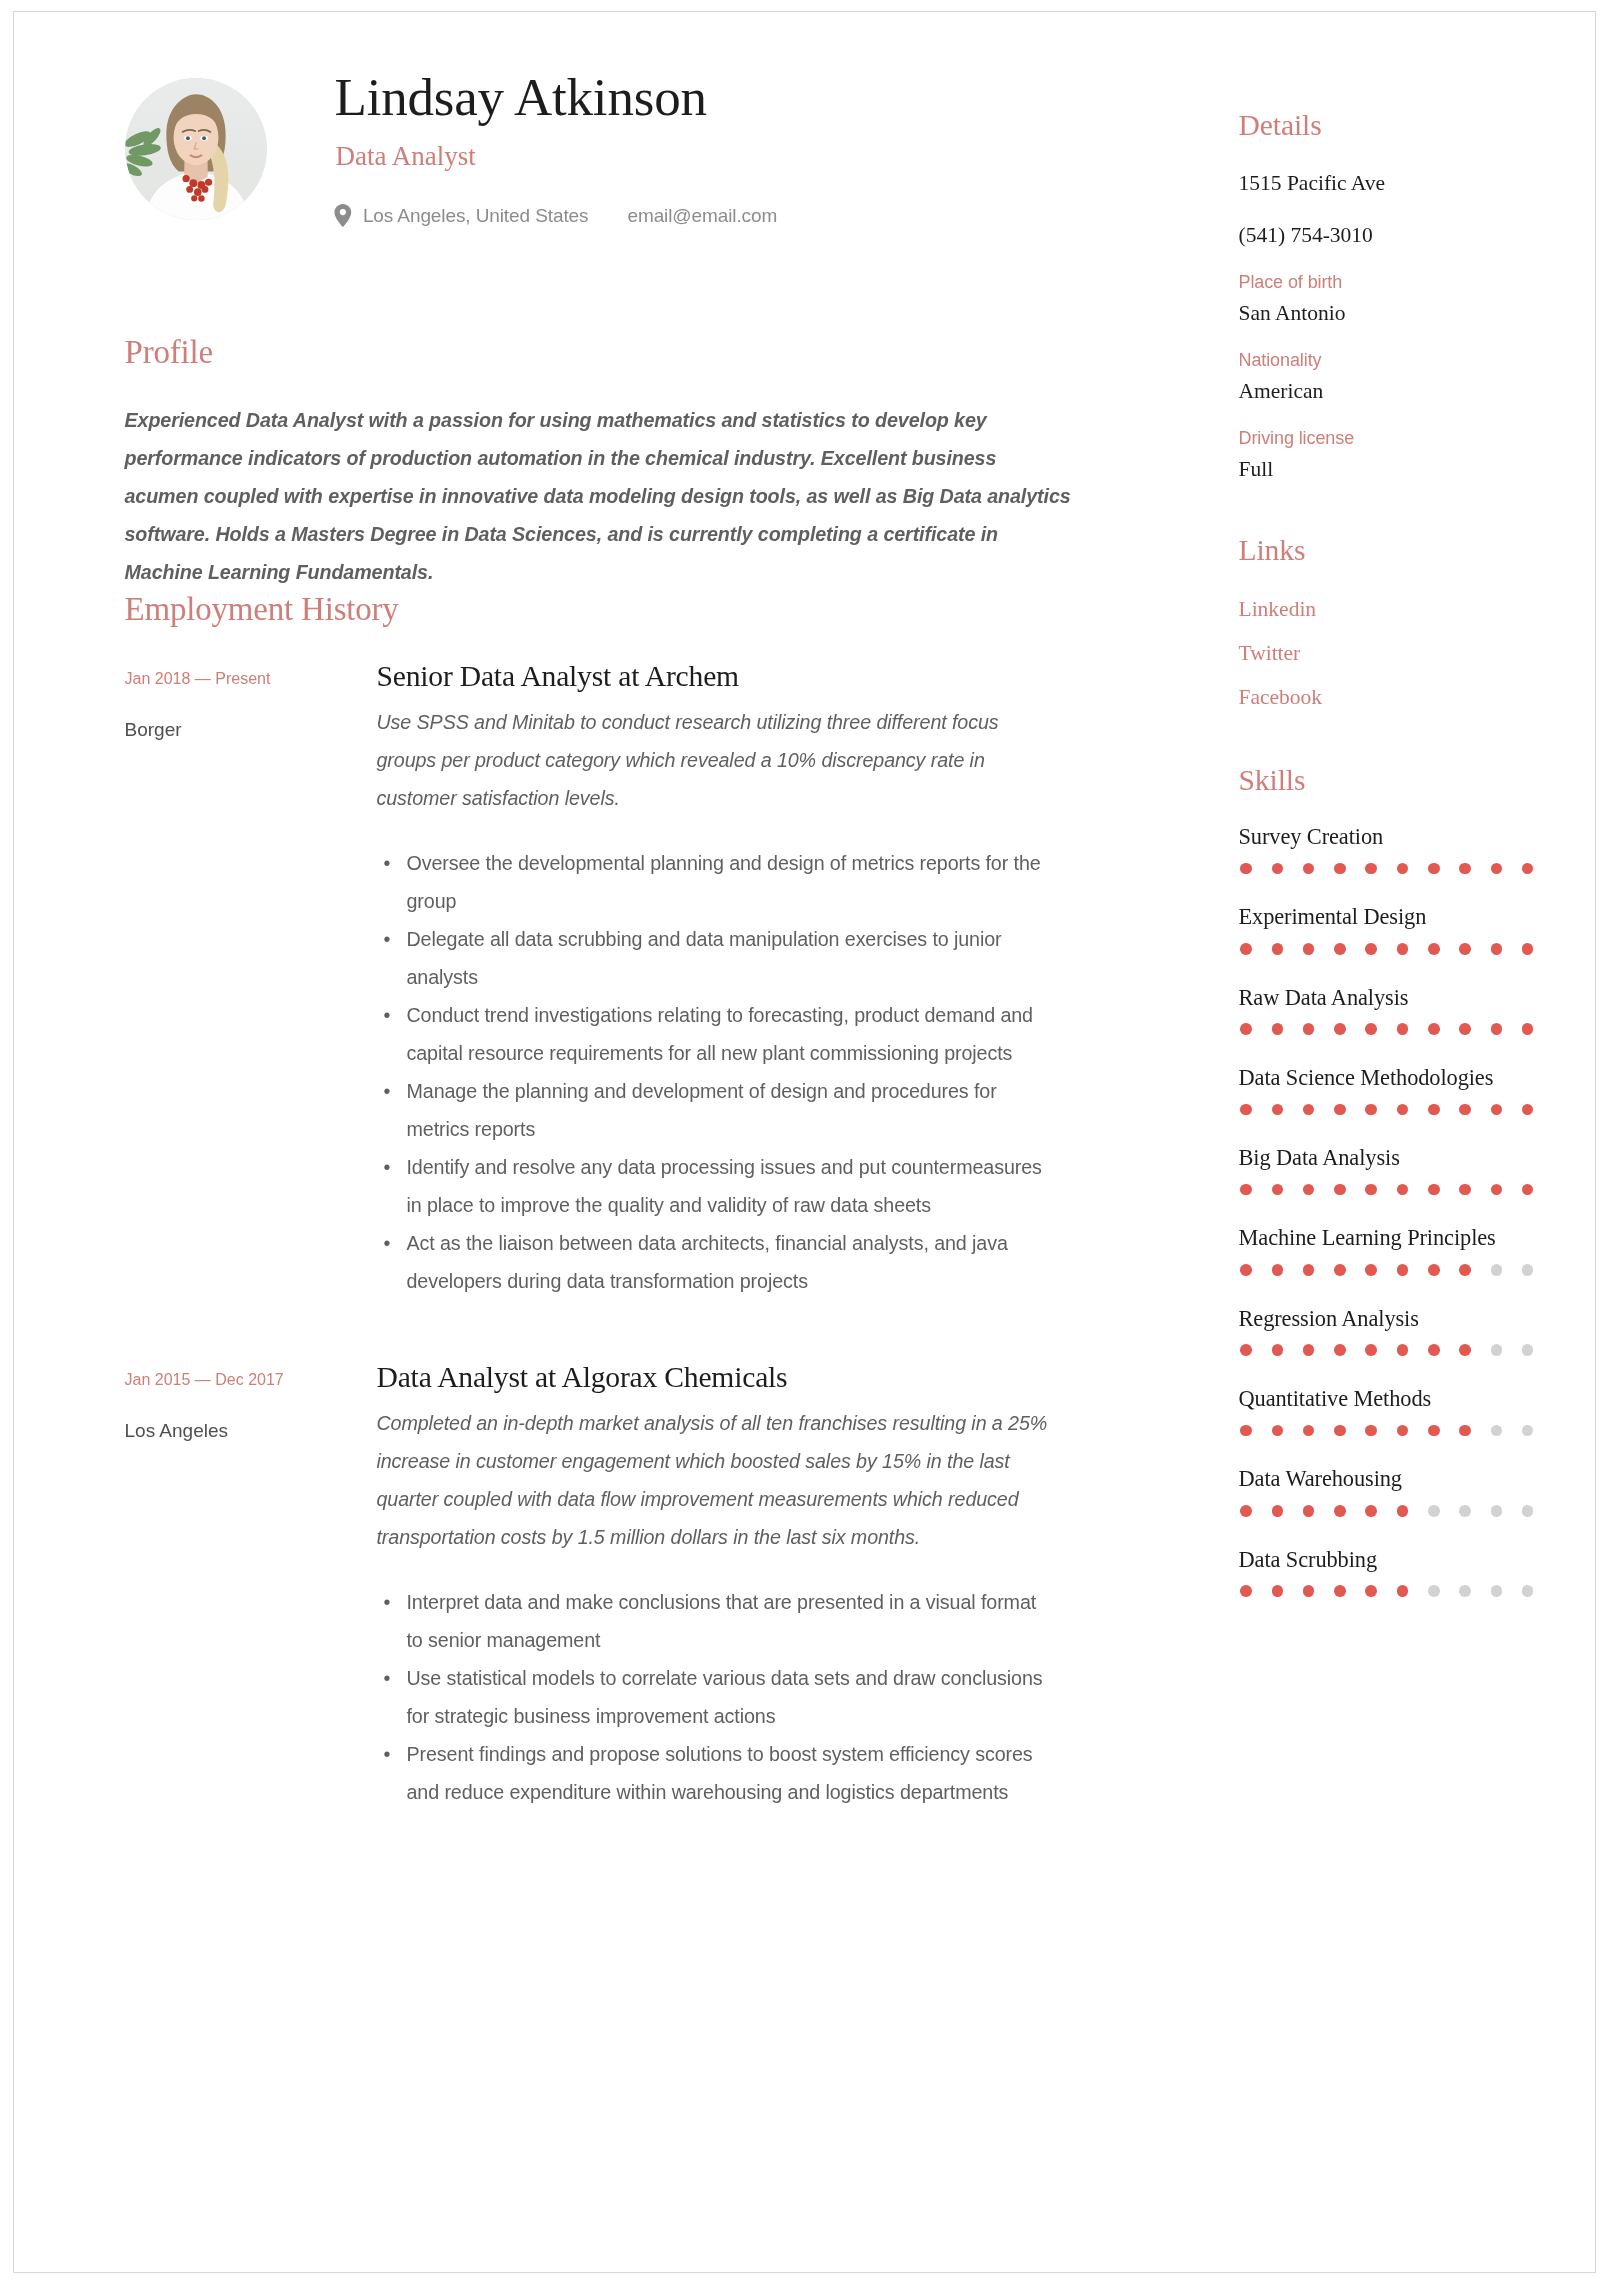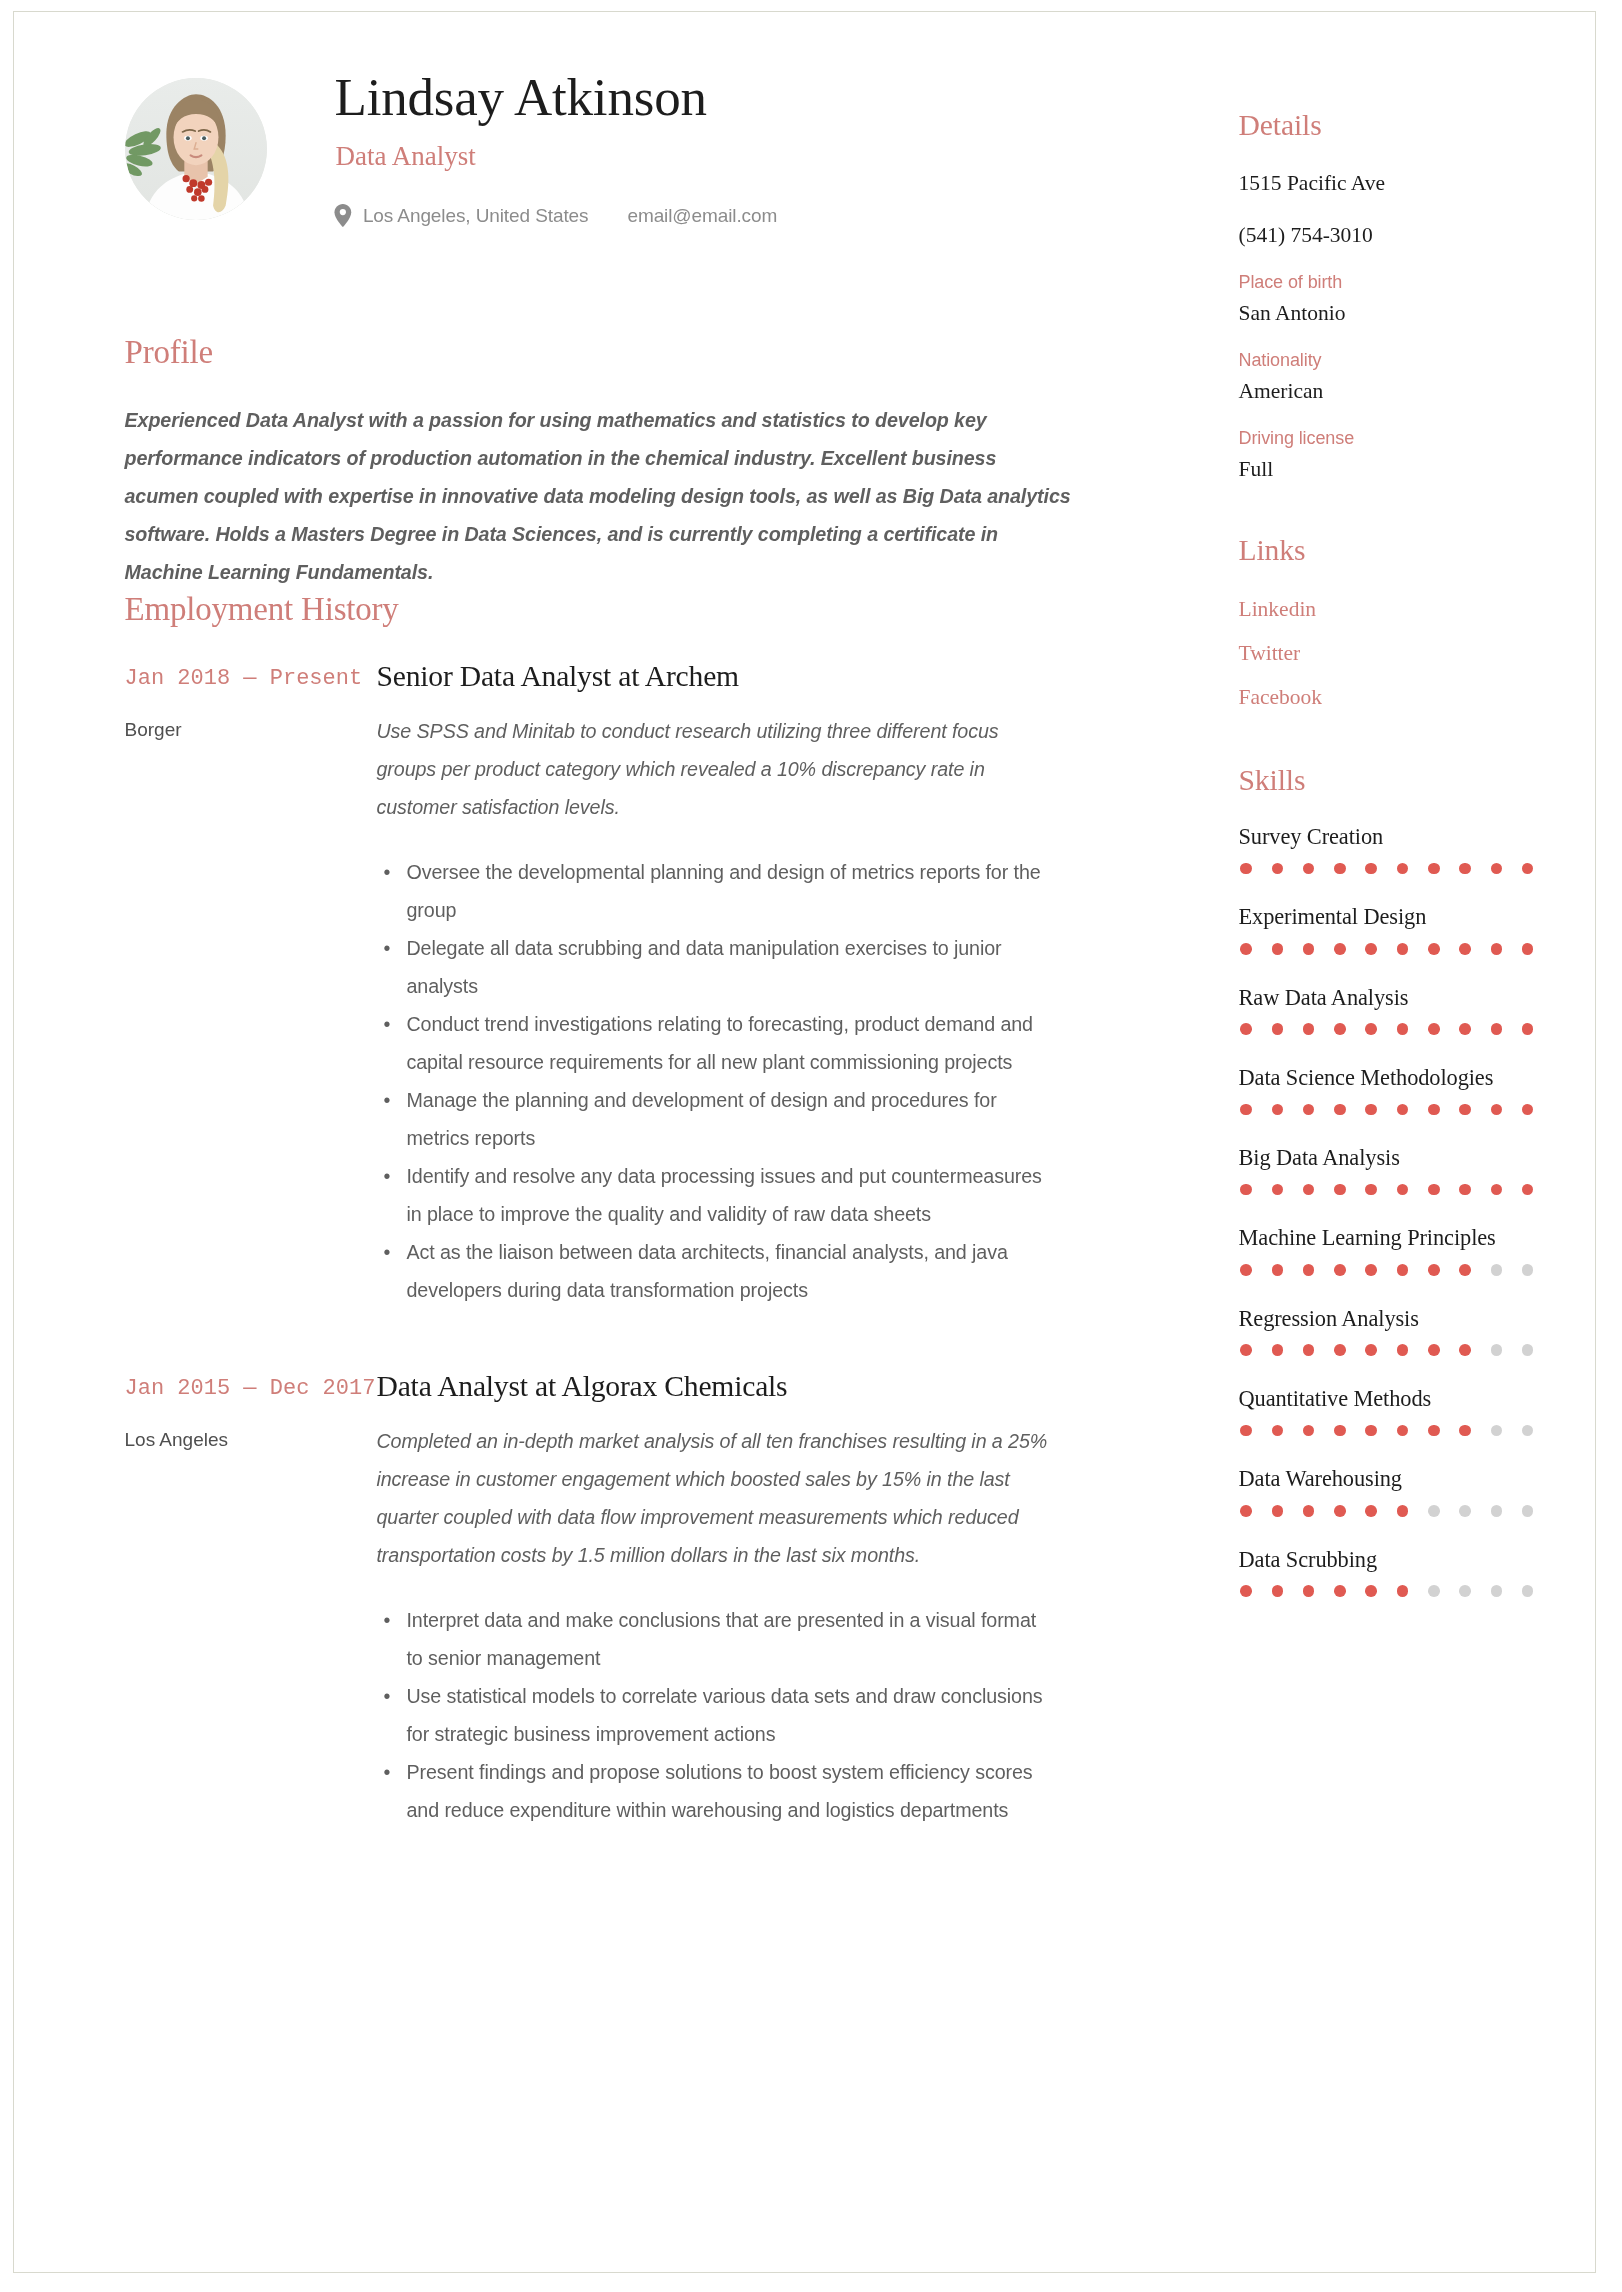--- a/index.html
+++ b/index.html
@@ -128,22 +128,22 @@
     position: relative;
     display: flex;
     margin-top: 9px;
   }
   .job-meta {
     width: 179px;
     flex: none;
     padding-top: 7.2px;
   }
   .job-dates {
-    font-family: Liberation Mono, monospace;
-    font-size: 22px;
+    font-family: Liberation Sans, sans-serif;
+    font-size: 16px;
     color: #cf7e79;
     line-height: 27px;
     white-space: nowrap;
   }
   .job-location {
     font-family: "Liberation Sans", sans-serif;
     font-size: 19px;
     color: #4f4f4f;
     margin-top: 25px;
     line-height: 25px;
@@ -161,21 +161,21 @@
     margin: 0;
     line-height: 36px;
     letter-spacing: -0.2px;
   }
   .job-summary {
     font-family: "Liberation Sans", sans-serif;
     font-style: italic;
     font-size: 19.7px;
     line-height: 38px;
     color: #5f5f5f;
-    margin: 18px 0 0 0;
+    margin: 9px 0 0 0;
     letter-spacing: -0.1px;
   }
   ul.job-bullets {
     margin: 27px 0 0 0;
     padding: 0 0 0 30px;
     list-style: none;
   }
   ul.job-bullets li {
     position: relative;
     font-family: "Liberation Sans", sans-serif;

